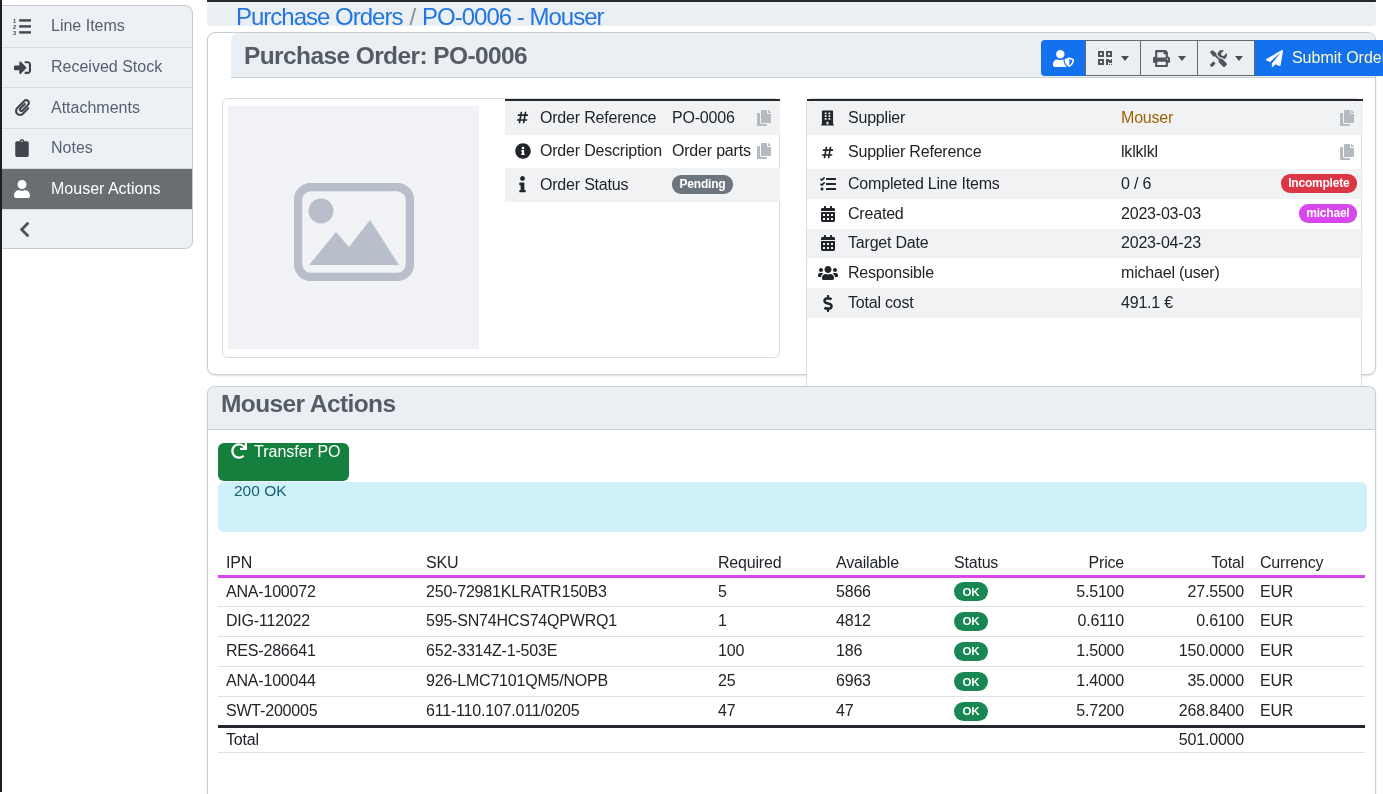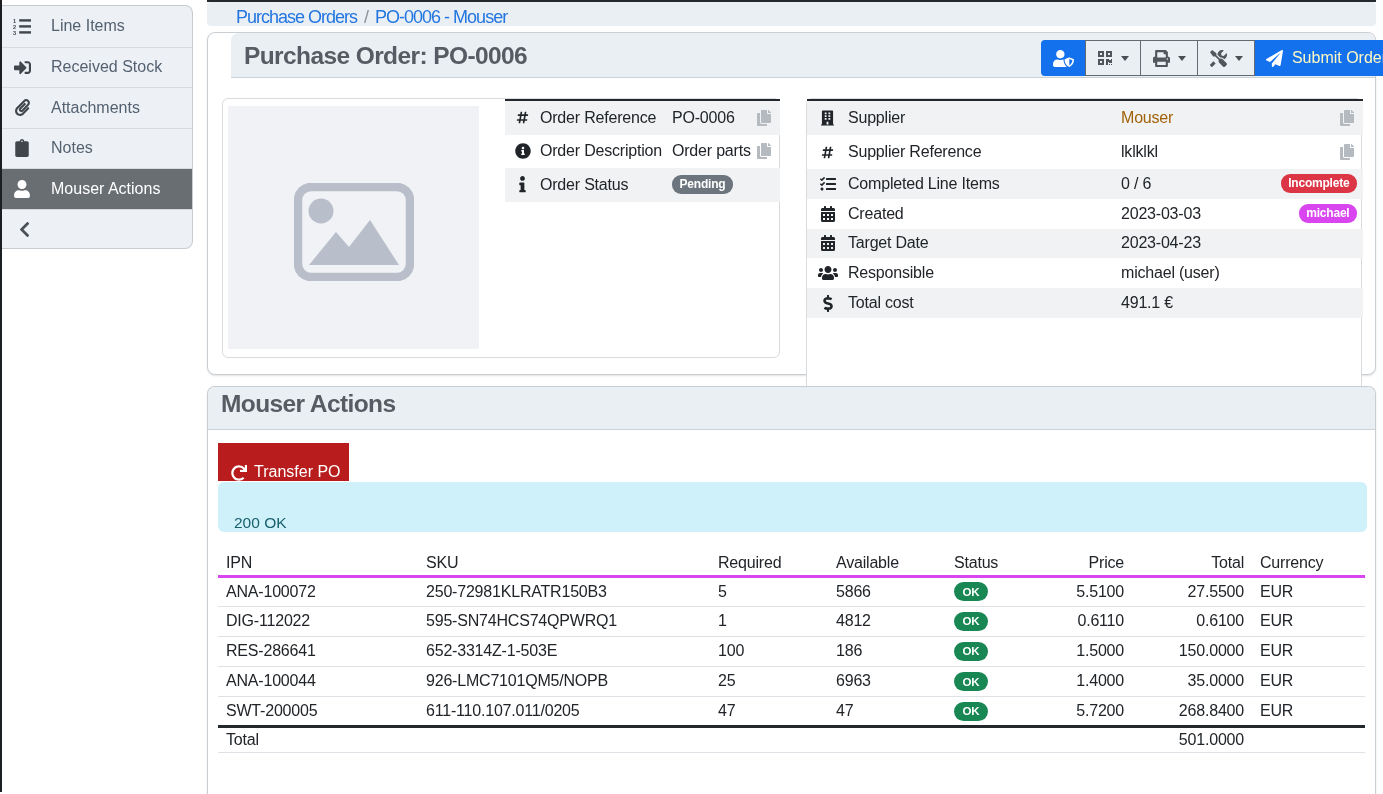--- a/index.html
+++ b/index.html
@@ -18,21 +18,21 @@
 .sitem { height:40.5px; display:flex; align-items:center; color:#546170; font-size:16px; }
 .sitem + .sitem { border-top:1px solid #d7dbe0; }
 .sitem .sic { width:18px; margin-left:13px; display:flex; justify-content:center; }
 .sitem .stx { margin-left:20px; }
 .sitem.active { background:#696e73; color:#fff; }
 .sic svg { fill:#41464c; }
 .sitem.active .sic svg { fill:#fff; }
 
 
 #crumb { left:207px; top:2px; width:1169px; height:24px; background:#eaeff4;
-  border-radius:4px; display:flex; align-items:flex-start; font-size:18px; letter-spacing:-1px; color:#2376e0; padding-top:5px; }
+  border-radius:4px; display:flex; align-items:center; font-size:24px; letter-spacing:-1px; color:#2376e0; padding-top:5px; }
 #crumb .c1 { margin-left:29px; }
 #crumb .sep { margin:0 7px; color:#8a9299; }
 
 
 .panel { left:207px; width:1169px; background:#fff; border:1px solid #c9ced3;
   border-radius:8px; box-shadow:0 1px 2px rgba(0,0,0,.12); }
 .phead { background:#eaeff4; border-bottom:1px solid #ccd1d6; border-radius:8px 8px 0 0;
   position:relative; }
 .ptitle { font-size:24.5px; font-weight:bold; color:#565c63; letter-spacing:-0.6px; }
 
@@ -82,26 +82,26 @@
 .dic svg { fill:#212529; }
 .cpy { position:absolute; right:8px; top:50%; margin-top:-8px; }
 .badge { display:inline-block; border-radius:9px; color:#fff; font-weight:bold;
   font-size:12px; padding:3px 7.5px; line-height:13px; }
 .badge.gray { background:#6c757d; }
 .badge.red  { background:#dc3545; position:absolute; right:6px; }
 .badge.blk  { background:#d946ef; position:absolute; right:6px; }
 .lnk { color:#a16207; }
 
 
-#tbtn { position:absolute; left:10px; top:56px; width:131px; height:38px; background:#b91c1c;
-  border-radius:0; color:#fff; font-size:16px; display:flex; align-items:flex-end; }
+#tbtn { position:absolute; left:10px; top:56px; width:131px; height:38px; background:#15803d;
+  border-radius:6px; color:#fff; font-size:16px; display:flex; align-items:flex-start; }
 #tbtn svg { margin-left:13px; fill:#fff; }
 #tbtn span { margin-left:7px; }
 #alert { position:absolute; left:10px; top:95px; width:1149px; height:50px; background:#cff2fa;
-  border-radius:6px; display:flex; align-items:flex-end; color:#19606e; font-size:15.5px; }
+  border-radius:6px; display:flex; align-items:flex-start; color:#19606e; font-size:15.5px; }
 #alert span { margin-left:16px; }
 
 
 #btab { position:absolute; left:10px; top:165px; width:1147px; border-collapse:collapse;
   table-layout:fixed; font-size:16px; letter-spacing:-0.2px; color:#212529; }
 #btab th, #btab td { font-weight:normal; text-align:left; padding:0 8px; height:26px; }
 #btab thead th { height:24px; }
 #btab thead tr { border-bottom:3px solid #d946ef;margin-top:44px; }
 #btab tbody tr { border-bottom:1px solid #dee2e6; height:30.1px; }
 #btab tbody tr:last-child { border-bottom:3px solid #24282c; }

